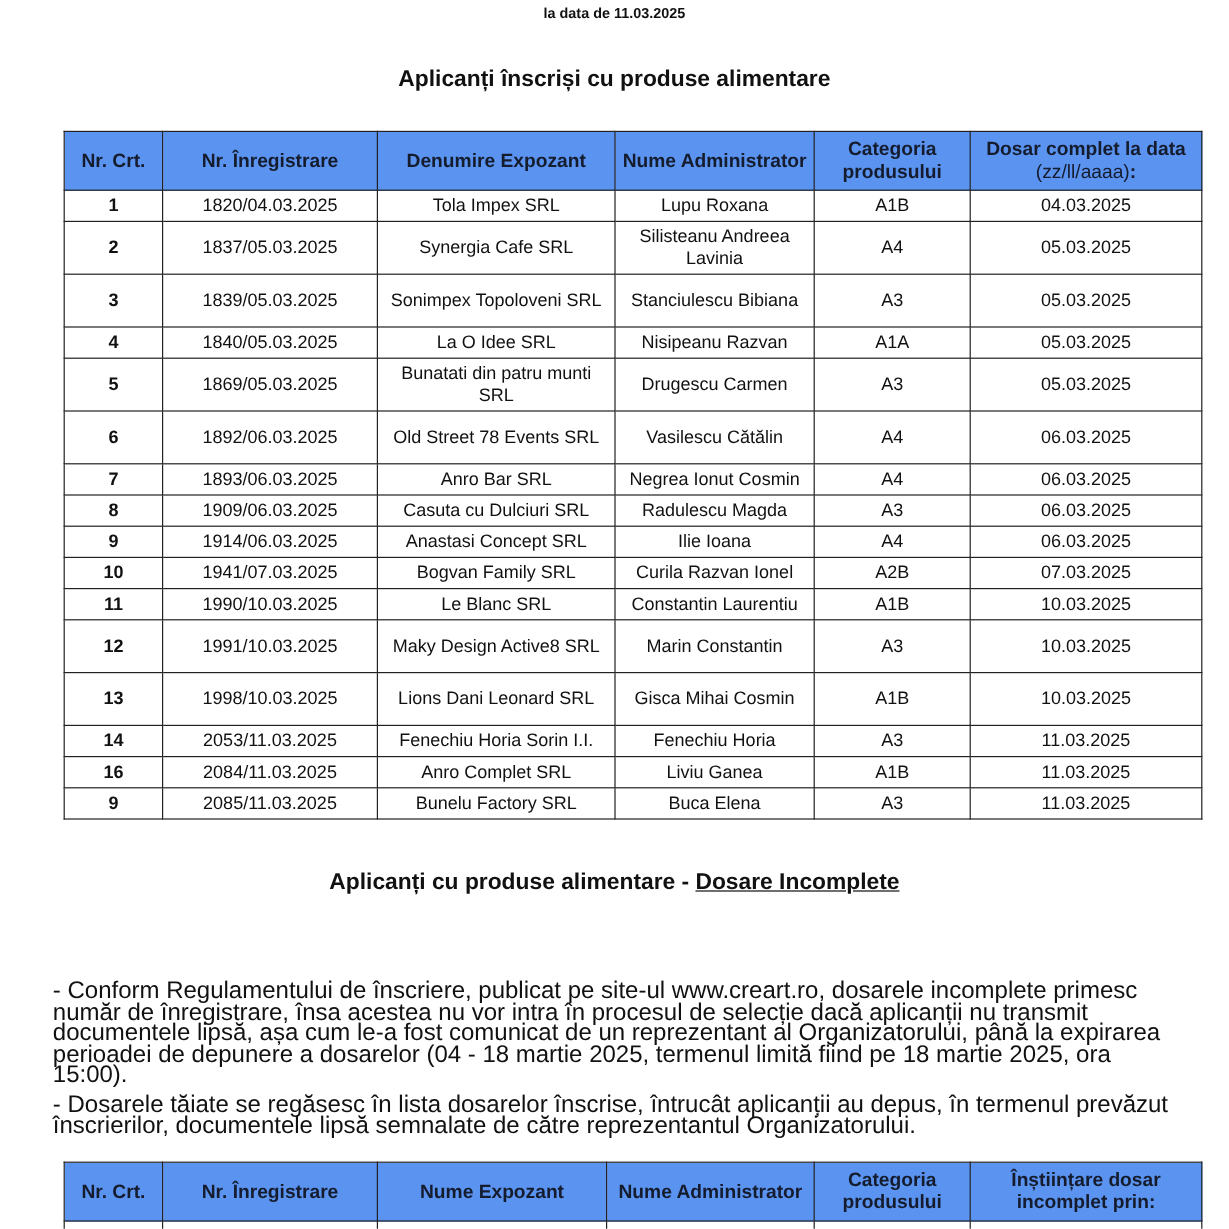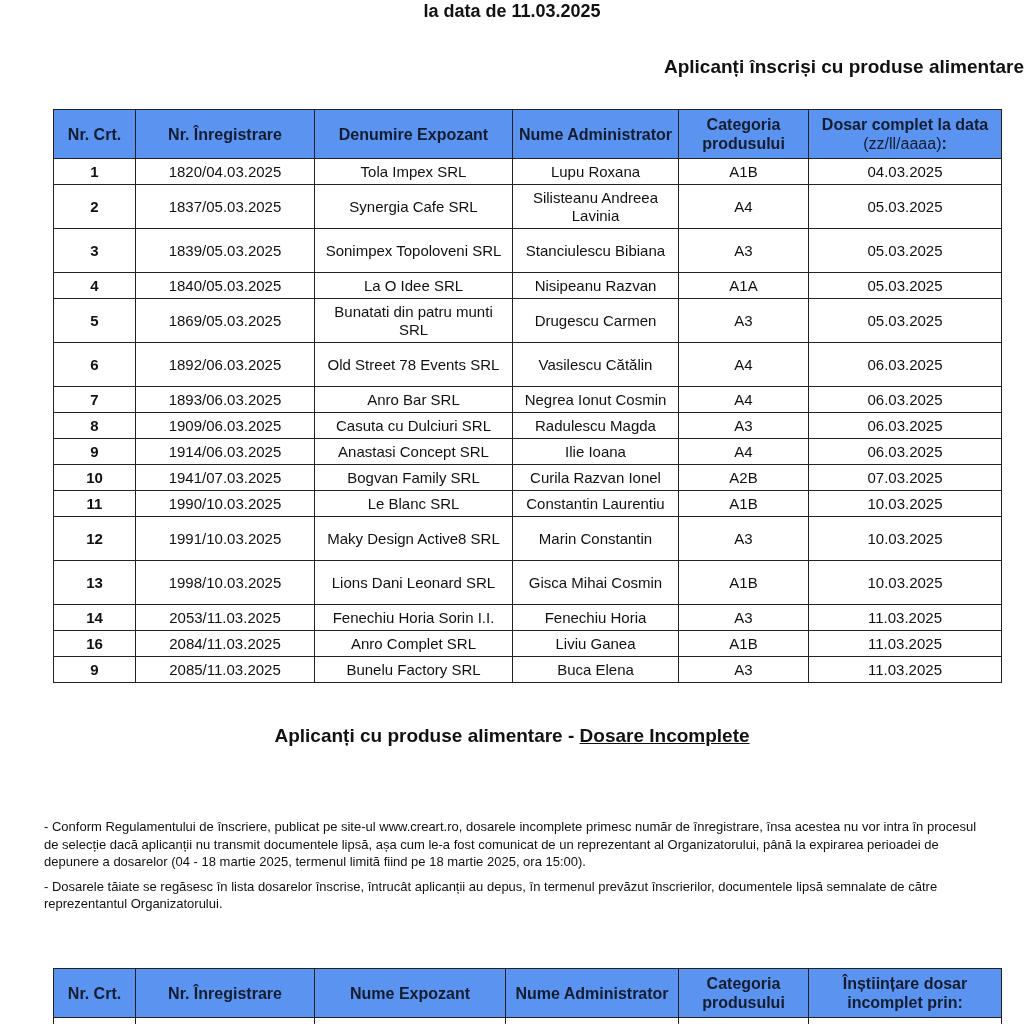--- a/index.html
+++ b/index.html
@@ -2,48 +2,48 @@
 <html><head>
 <meta charset="utf-8">
 <style>
   html, body { margin: 0; padding: 0; background: #ffffff; }
   body {
     width: 1024px; height: 1024px; overflow: hidden; position: relative;
     font-family: "Liberation Sans", sans-serif; color: #111111;
   }
   .date-title {
     position: absolute; top: -1px; left: 0; width: 1024px; text-align: center;
-    font-weight: bold; font-size: 18px; line-height: 24px;
+    font-weight: bold; font-size: 12px; line-height: 24px;
   }
   .section-title {
     position: absolute; left: 0; width: 1024px; text-align: center;
     font-weight: bold; font-size: 19px; line-height: 24px;
   }
-  .section-title.one { top: 55px; text-align: right; }
+  .section-title.one { top: 55px; }
   .section-title.two { top: 724px; }
   .section-title .u { text-decoration: underline; }
   table {
     position: absolute; left: 53px; width: 948px;
     border-collapse: collapse; table-layout: fixed;
     font-size: 15px;
   }
   table.t1 { top: 109px; }
   table.t2 { top: 968px; }
   th, td { border: 1.5px solid #222; text-align: center; vertical-align: middle; padding: 0 3px; }
   th {
     background: #5b93f0; font-weight: bold; font-size: 16px; line-height: 19px;
     color: #141c2e; height: 48px;
   }
   td { line-height: 18px; height: 25px; }
   td.tall { height: 43px; }
   td.nr { font-weight: bold; }
   th .light { font-weight: normal; margin-top: 37px; }
   .notes {
     position: absolute; left: 44px; top: 818px; width: 940px;
-    font-size: 13px; line-height: 17.5px;
+    font-size: 20px; line-height: 17.5px;
   }
   .notes p { margin: 0 0 7px 0; }
 </style>
 </head>
 <body>
 
 <div class="date-title">la data de 11.03.2025</div>
 <div class="section-title one">Aplicanți înscriși cu produse alimentare</div>
 
 <table class="t1">

